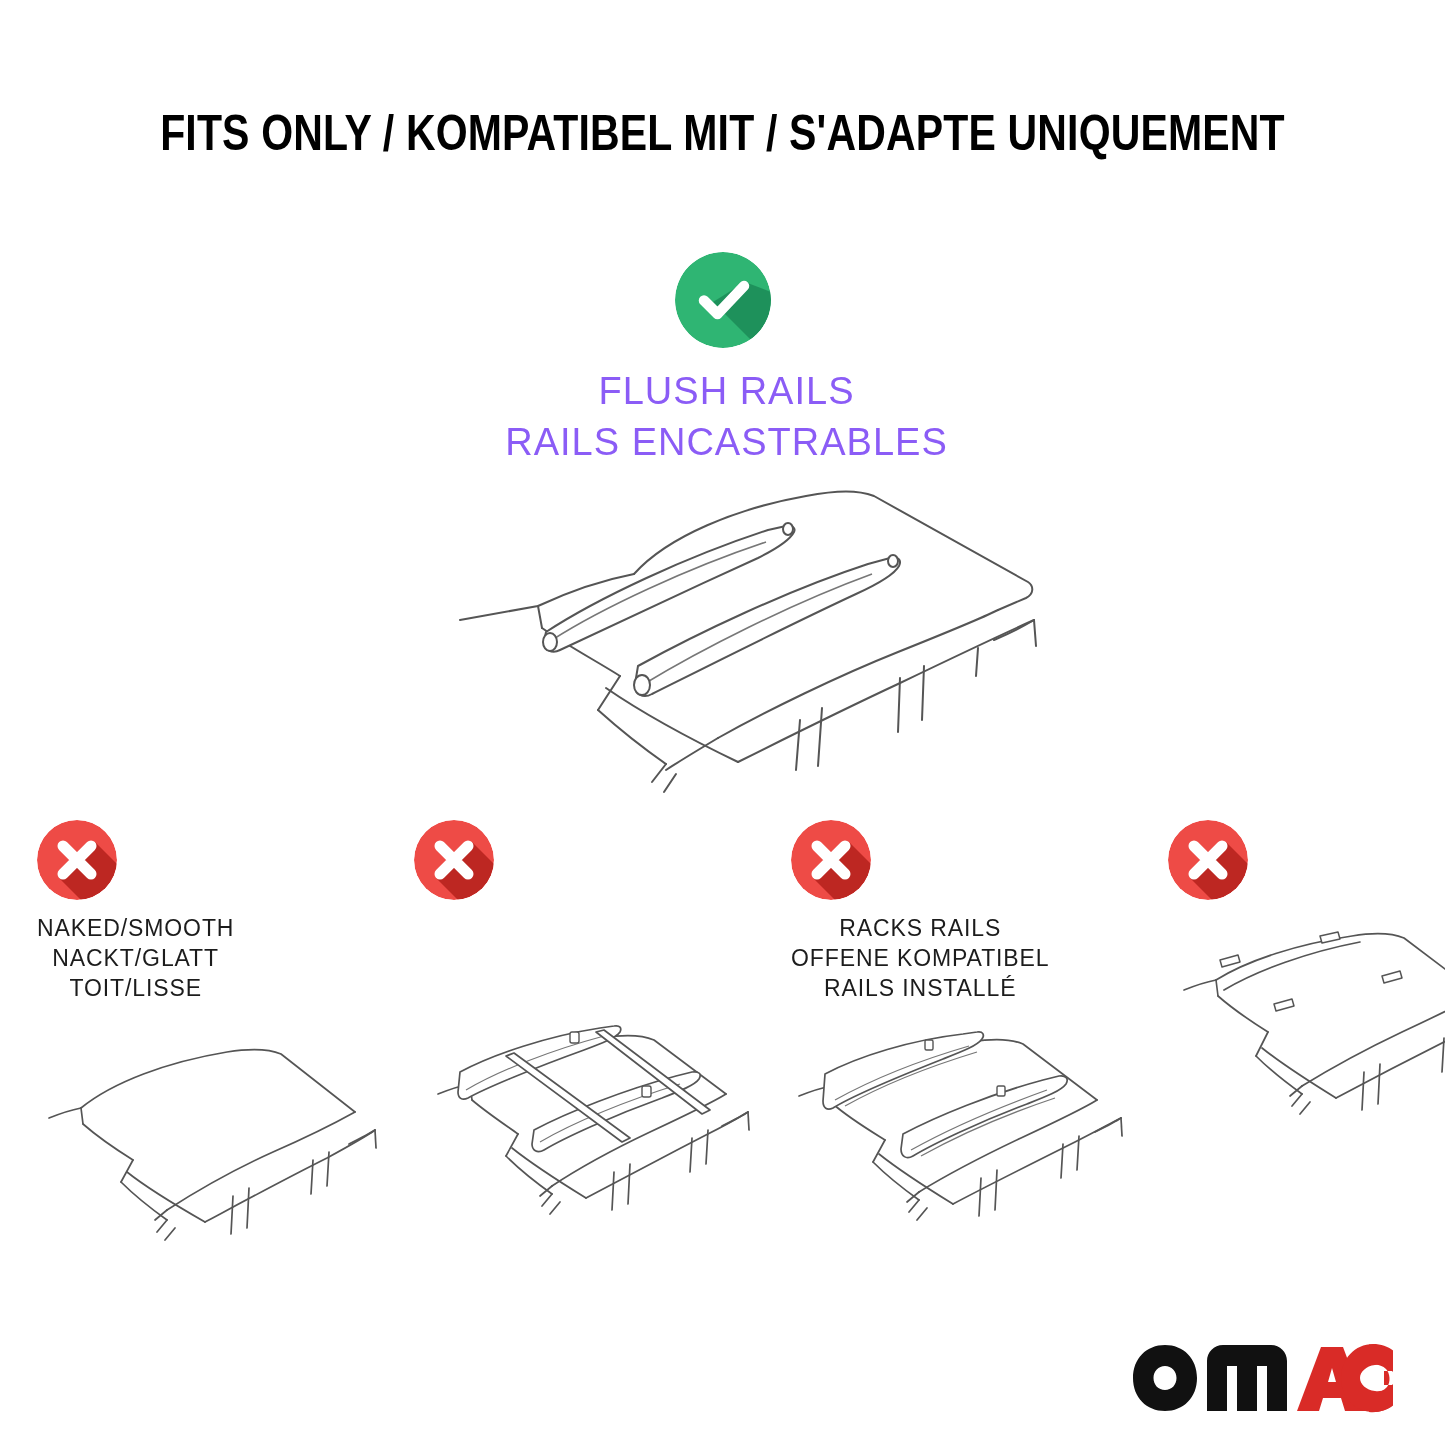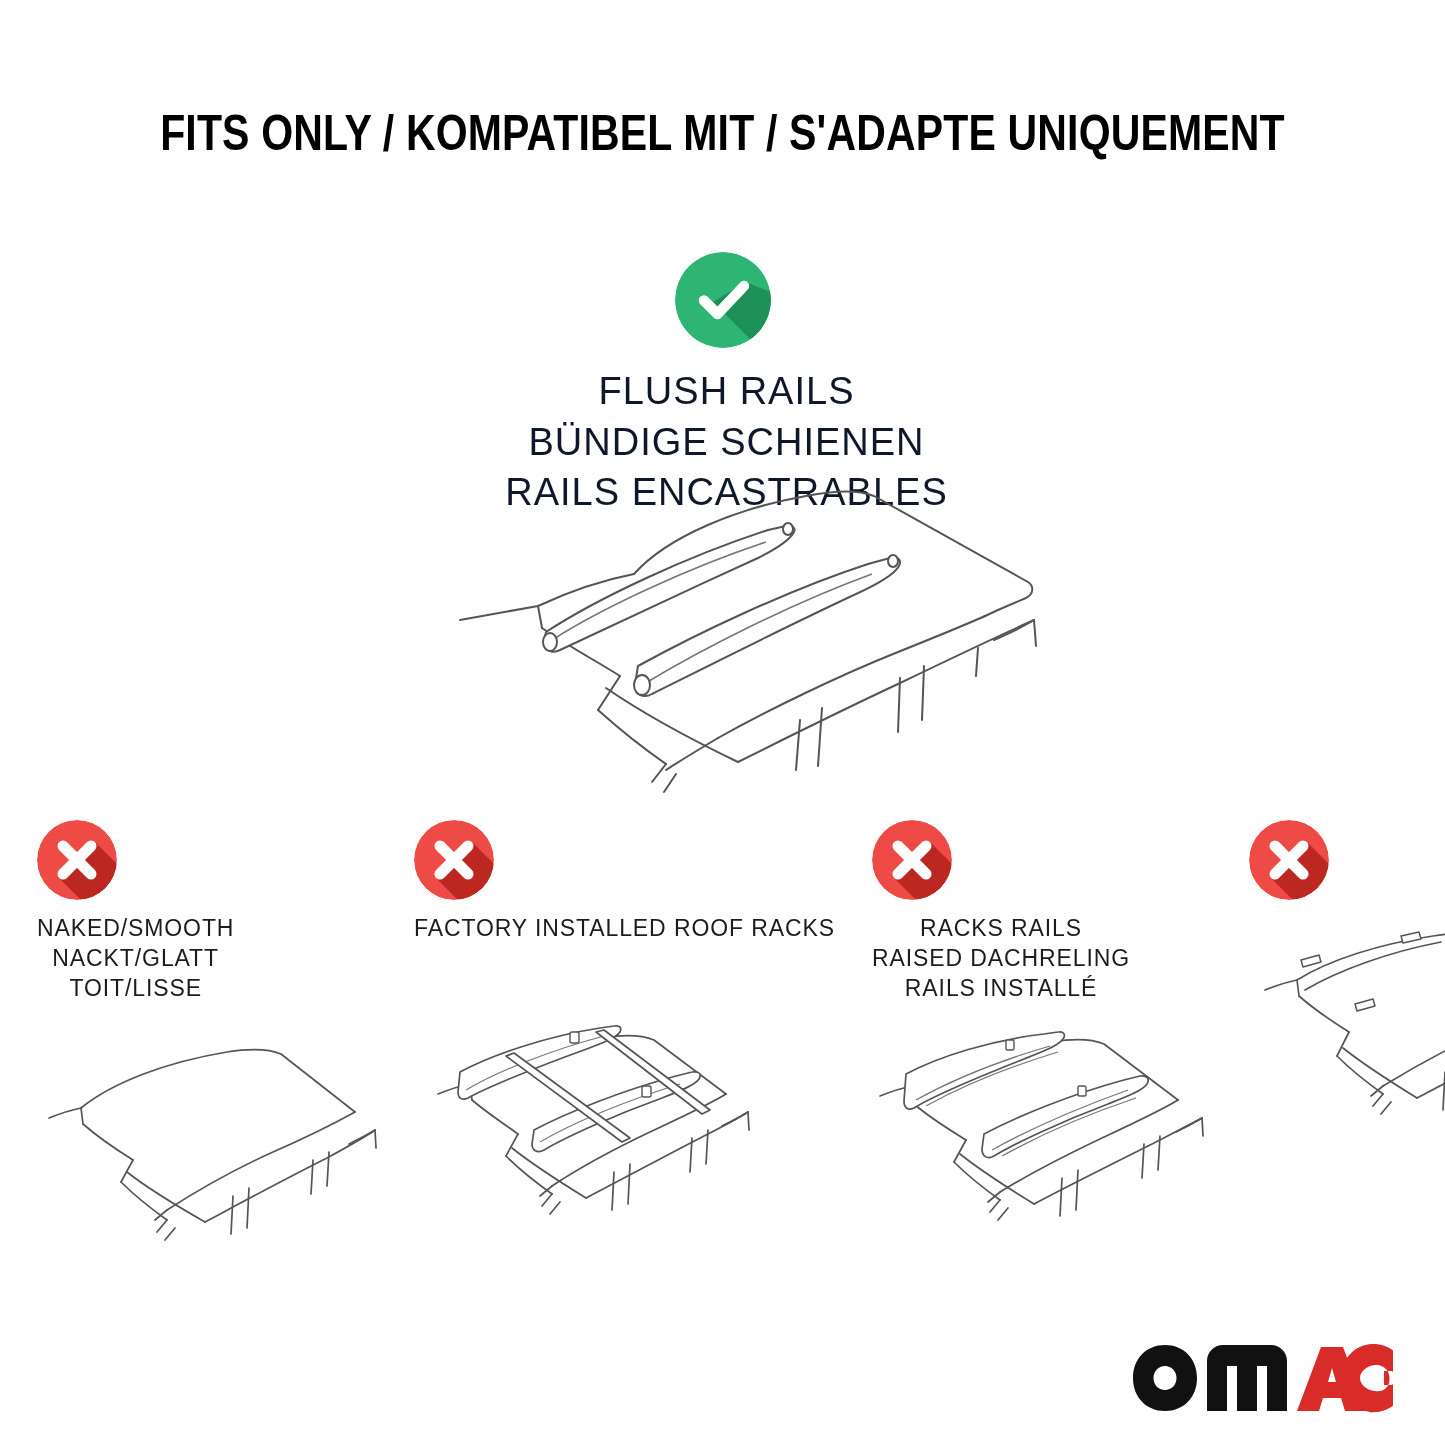--- a/index.html
+++ b/index.html
@@ -50,21 +50,21 @@
     overflow: hidden;
   }
   .badge svg { display: block; width: 96px; height: 96px; }
 
   .primary-labels {
     margin-top: 18px;
     font-size: 38px;
     line-height: 1.33;
     font-weight: 400;
     letter-spacing: 1.0px;
-    color: #0f172a;
+    color: #8b5cf6;
     padding-left: 8px;
   }
   .primary-labels div { white-space: nowrap; }
 
   
   .hero-illustration {
     position: absolute;
     top: 470px;
     left: 438px;
     width: 620px;
@@ -155,21 +155,20 @@
 
         <path d="M38 50 L46 58 L96 108 L96 40 L70 30 Z" fill="#1E8F5A" opacity="0.95"></path>
       </g>
 
       <path d="M29 48.5 L42.5 62 L69 34" fill="none" stroke="#FFFFFF" stroke-width="10.5" stroke-linecap="round" stroke-linejoin="round"></path>
     </svg>
   </div>
 
   <div class="primary-labels">
     <div>FLUSH RAILS</div>
-    <div>BÜNDIGE SCHIENEN</div>
     <div>RAILS ENCASTRABLES</div>
   </div>
 </div>
 
 <div class="hero-illustration">
   <svg viewBox="0 0 620 330" xmlns="http://www.w3.org/2000/svg" aria-hidden="true">
     <g fill="none" stroke="#555555" stroke-width="2" stroke-linecap="round" stroke-linejoin="round">
 
       <path d="M196 104 C 230 66, 300 38, 368 26 C 400 20, 420 20, 436 26
                L 590 112
@@ -281,21 +280,20 @@
             </clipPath>
           </defs>
         <circle cx="40" cy="40" r="40" fill="#EE4B46"></circle>
         <g clip-path="url(#clipRed1)">
           <path d="M40 40 L58 22 L80 44 L80 80 L44 80 L22 58 Z" fill="#B8241F" opacity="0.92"></path>
         </g>
         <path d="M26 26 L54 54 M54 26 L26 54" fill="none" stroke="#FFFFFF" stroke-width="11" stroke-linecap="round"></path>
       </svg>
     </div>
     <div class="option-labels">
-      <div>FACTORY INSTALLED ROOF RACKS</div>
     </div>
     <div class="option-illustration">
       <svg viewBox="0 0 340 225" xmlns="http://www.w3.org/2000/svg" aria-hidden="true">
         <g fill="none" stroke="#555555" stroke-width="1.7" stroke-linecap="round" stroke-linejoin="round">
 
           <path d="M56 64 C 88 42, 136 26, 188 18 C 212 14, 228 15, 240 20 L 312 74"></path>
           <path d="M56 64 C 46 66, 34 70, 24 74"></path>
           <path d="M56 64 L 58 80"></path>
           <path d="M58 80 C 72 92, 90 104, 104 114"></path>
           <path d="M104 114 L 92 136"></path>
@@ -350,21 +348,21 @@
           </defs>
         <circle cx="40" cy="40" r="40" fill="#EE4B46"></circle>
         <g clip-path="url(#clipRed2)">
           <path d="M40 40 L58 22 L80 44 L80 80 L44 80 L22 58 Z" fill="#B8241F" opacity="0.92"></path>
         </g>
         <path d="M26 26 L54 54 M54 26 L26 54" fill="none" stroke="#FFFFFF" stroke-width="11" stroke-linecap="round"></path>
       </svg>
     </div>
     <div class="option-labels">
       <div>RACKS RAILS</div>
-      <div>RAISED DACHRELING</div>
+      <div>OFFENE KOMPATIBEL</div>
       <div>RAILS INSTALLÉ</div>
     </div>
     <div class="option-illustration">
       <svg viewBox="0 0 340 225" xmlns="http://www.w3.org/2000/svg" aria-hidden="true">
         <g fill="none" stroke="#555555" stroke-width="1.7" stroke-linecap="round" stroke-linejoin="round">
           <path d="M40 58 C 74 38, 126 22, 180 14 C 204 10, 220 11, 232 16 L 306 72"></path>
           <path d="M40 58 C 30 60, 18 64, 8 68"></path>
           <path d="M40 58 L 42 76"></path>
           <path d="M42 76 C 58 90, 78 102, 94 112"></path>
           <path d="M94 112 L 82 134"></path>

